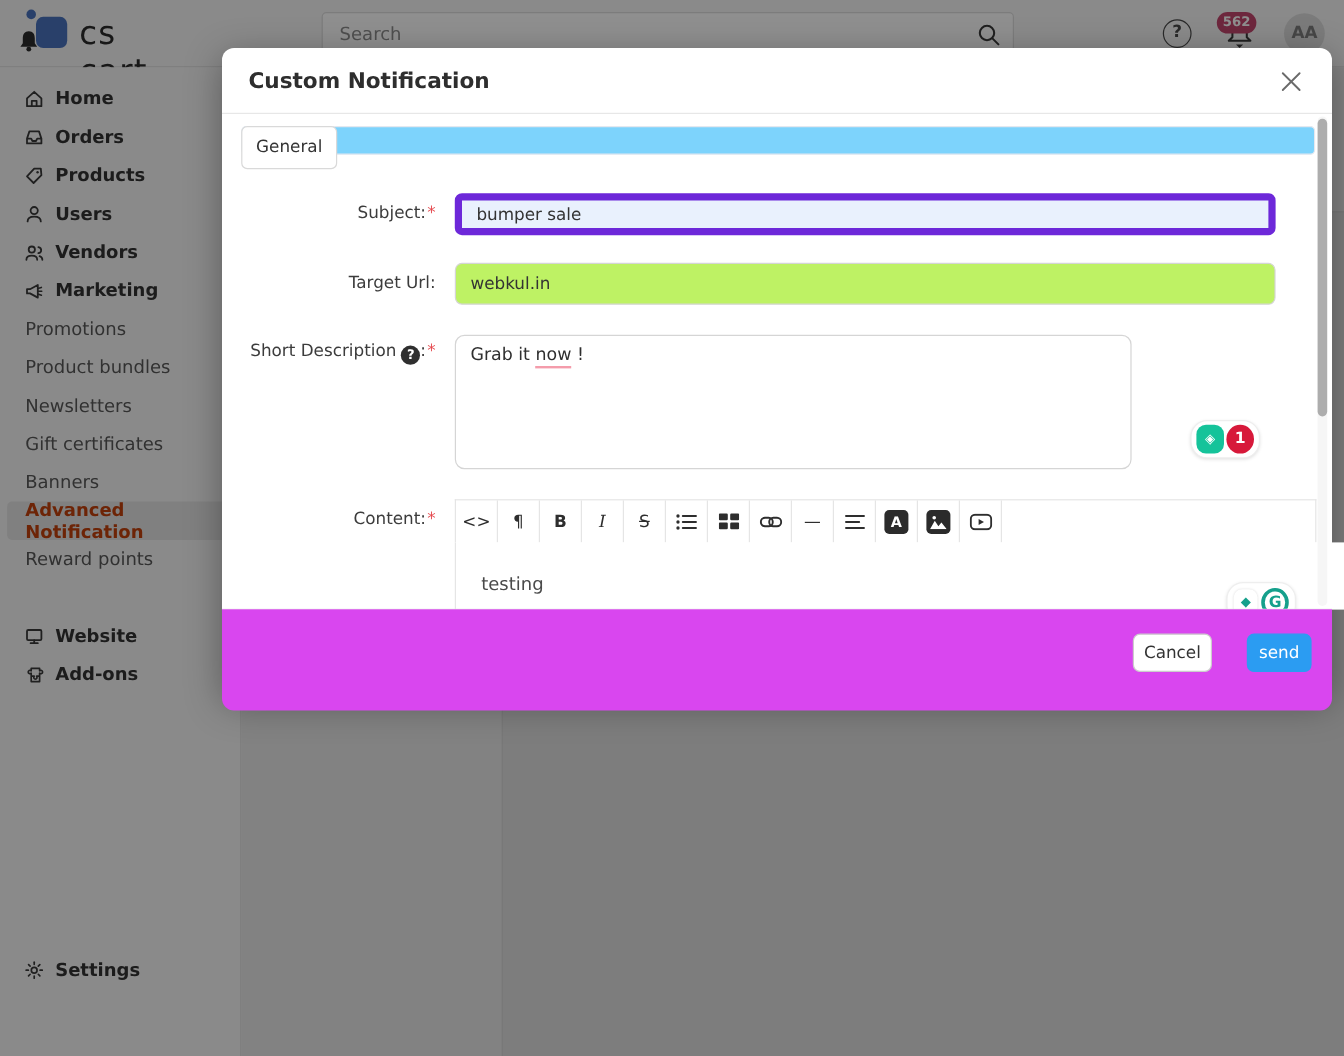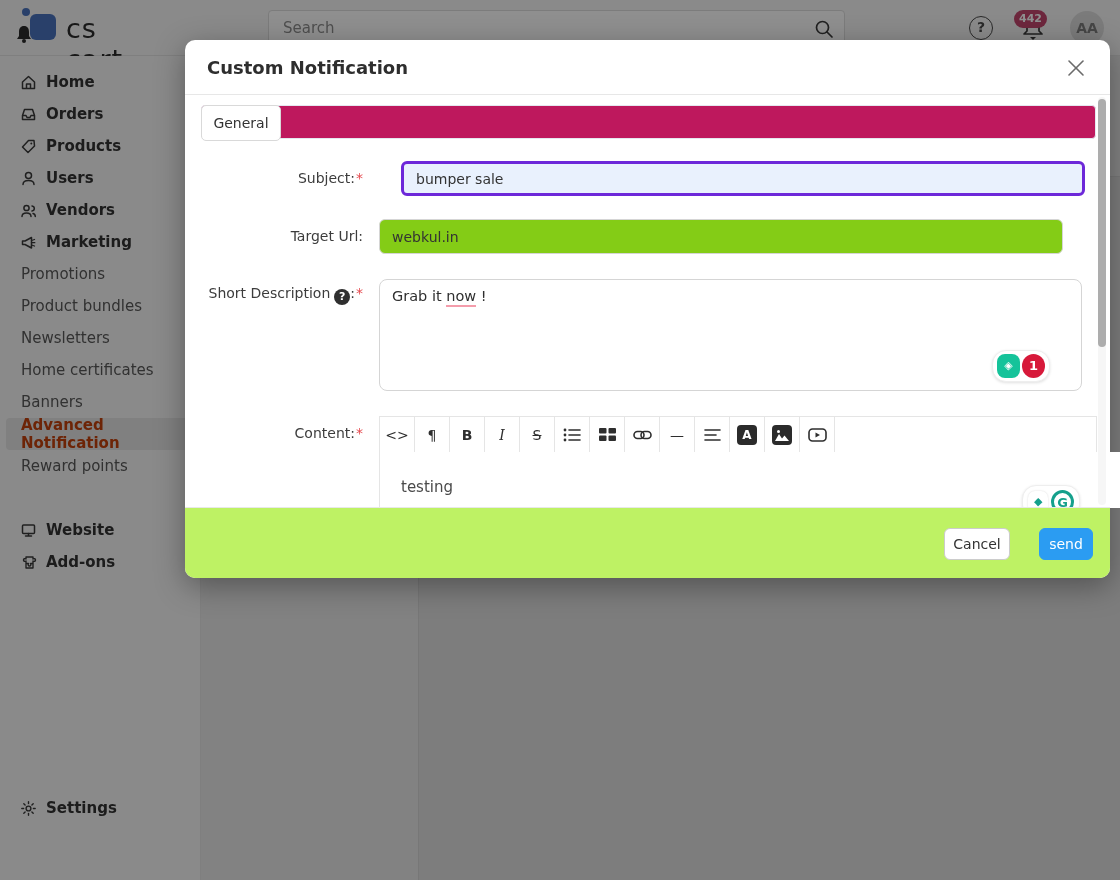--- a/index.html
+++ b/index.html
@@ -39,53 +39,53 @@
 
   
   .overlay { position:absolute; inset:0; background:rgba(0,0,0,0.44); z-index:5; }
 
   
   .modal { position:absolute; left:185px; top:40px; width:925px; height:538px; background:#fff; border-radius:10px; box-shadow:0 8px 30px rgba(0,0,0,0.35); z-index:10; }
   .modal-header { position:absolute; left:0; top:0; width:100%; height:55px; border-bottom:1px solid #e7e7e7; }
   .modal-title { position:absolute; left:22px; top:0; line-height:55px; font-size:18px; font-weight:bold; color:#2e2e2e; }
   .modal-close { position:absolute; right:24px; top:18px; width:20px; height:20px; cursor:pointer; }
 
-  .tabstrip { position:absolute; left:16px; top:65px; width:895px; height:34px; background:#be185d; border:1px solid #e4e8ef; border-radius:4px; }
+  .tabstrip { position:absolute; left:16px; top:65px; width:895px; height:24px; background:#7dd3fc; border:1px solid #e4e8ef; border-radius:4px; }
   .tab { position:absolute; left:-1px; top:-1px; width:80px; height:36px; background:#fff; border:1px solid #d9d9d9; border-radius:5px; text-align:center; line-height:34px; font-size:14px; color:#333; cursor:pointer; }
 
   .f-label { position:absolute; width:178px; text-align:right; font-size:14px; color:#3c3c3c; }
   .req { color:#e5484d; margin-left:1px; }
   .help-dot { display:inline-block; width:16px; height:16px; background:#2f2f2f; color:#fff; border-radius:50%; font-size:11px; font-weight:bold; text-align:center; line-height:16px; vertical-align:-2px; margin-left:4px; }
 
   .inp { position:absolute; left:194px; width:684px; height:35px; border-radius:6px; font-size:14px; color:#333; padding:0 12px; font-family:inherit; outline:none; }
-  .inp.subject { background:#e9f1fd; border:3px solid #6d28d9;margin-left:22px; }
-  .inp.plain { background:#84cc16; border:1px solid #d5d5d5; }
-
-  .ta { position:absolute; left:194px; top:239px; width:703px; height:112px; background:#fff; border:1px solid #d5d5d5; border-radius:8px; padding:8px 12px; font-size:14.5px; color:#2f2f2f; }
+  .inp.subject { background:#e9f1fd; border:6px solid #6d28d9; }
+  .inp.plain { background:#bef264; border:1px solid #d5d5d5; }
+
+  .ta { position:absolute; left:194px; top:239px; width:564px; height:112px; background:#fff; border:1px solid #d5d5d5; border-radius:8px; padding:8px 12px; font-size:14.5px; color:#2f2f2f; }
   .underline-red { border-bottom:2px solid #f49cab; padding-bottom:1px; }
 
   .gpill { position:absolute; background:#fff; border:1px solid #eee; border-radius:14px; box-shadow:0 1px 3px rgba(0,0,0,0.12); display:flex; align-items:center; cursor:pointer; }
   .gpill1 { left:807px; top:310px; width:58px; height:32px; padding:0 4px; }
   .gbulb { width:24px; height:24px; background:#15c39a; border-radius:8px; color:#fff; text-align:center; line-height:24px; font-size:11px; }
   .gcount { width:24px; height:24px; background:#d7193a; border-radius:50%; color:#fff; font-size:13px; font-weight:bold; text-align:center; line-height:24px; margin-left:2px; }
   .gpill2 { left:837px; top:445px; width:58px; height:34px; padding:0 5px; }
   .gdiamond { width:22px; height:22px; background:#fff; border-radius:7px; box-shadow:0 0 2px rgba(0,0,0,0.15); color:#15a08c; text-align:center; line-height:22px; font-size:11px; }
   .gG { width:24px; height:24px; border:3px solid #15a08c; border-radius:50%; color:#15a08c; font-weight:bold; font-size:13px; text-align:center; line-height:19px; margin-left:3px; }
 
   .toolbar { position:absolute; left:194px; top:376px; width:718px; height:36px; display:flex; border-top:1px solid #e5e5e5; border-left:1px solid #e5e5e5; border-right:1px solid #e5e5e5; background:#fff; }
   .tbtn { width:35px; height:100%; border-right:1px solid #e5e5e5; display:flex; align-items:center; justify-content:center; font-size:14px; color:#2e2e2e; cursor:pointer; }
   .tbtn.fill { flex:1; border-right:none; cursor:default; }
   .tbtn .b { font-weight:bold; }
   .tbtn .i { font-style:italic; font-family:"DejaVu Serif","Liberation Serif",serif; }
   .tbtn .s { text-decoration:line-through; }
   .tbtn .darksq { width:20px; height:20px; background:#2b2b2b; border-radius:4px; color:#fff; font-size:12px; font-weight:bold; text-align:center; line-height:20px; }
   .editor-body { position:absolute; left:194px; top:412px; width:742px; height:56px; background:#fff; border-left:1px solid #e5e5e5; border-right:1px solid #e5e5e5; }
   .editor-text { position:absolute; left:21px; top:26px; font-size:15px; color:#4a4a4a; }
 
-  .modal-footer { position:absolute; left:0; top:467px; width:925px; height:71px; background:#bef264; border-top:1px solid #e8e8e8; border-radius:0 0 10px 10px; z-index:3; }
+  .modal-footer { position:absolute; left:0; top:467px; width:925px; height:85px; background:#d946ef; border-top:1px solid #e8e8e8; border-radius:0 0 10px 10px; z-index:3; }
   .btn { position:absolute; top:20px; height:32px; border-radius:6px; font-size:14px; font-family:inherit; cursor:pointer; }
   .btn-cancel { right:100px; width:66px; background:#fff; border:1px solid #ccc; color:#333; }
   .btn-send { right:17px; width:54px; background:#2b9cf2; border:1px solid #2b9cf2; color:#fff; }
 
   .mscroll-track { position:absolute; right:4px; top:57px; width:8px; height:408px; background:#f6f6f6; border-radius:4px; }
   .mscroll-thumb { position:absolute; right:0; top:2px; width:8px; height:248px; background:#adadad; border-radius:4px; cursor:pointer; }
 
   svg { display:block; }
 </style>
 </head>
@@ -117,21 +117,21 @@
     </div>
 
     <div class="help-btn">?</div>
 
     <div class="bell-btn">
       <svg width="30" height="28" viewBox="0 0 30 28">
           <path d="M15 4 C10.5 4 9 7 9 10.5 L9 15 L6 18 L24 18 L21 15 L21 10.5 C21 7 19.5 4 15 4 Z" fill="none" stroke="#3a3a3a" stroke-width="1.7" stroke-linejoin="round"></path>
           <path d="M12 21 L15 24 L18 21 Z" fill="#3a3a3a"></path>
         </svg>
     </div>
-    <div class="bell-badge">442</div>
+    <div class="bell-badge">562</div>
 
     <div class="avatar">AA</div>
   </div>
 
   <div class="sidebar">
     <div class="side-item" style="top:10px">
       <span class="ic">
           <svg width="17" height="17" viewBox="0 0 17 17">
             <path d="M2.5 8 L8.5 2.5 L14.5 8 L14.5 14.5 L2.5 14.5 Z M6.5 14.5 L6.5 10 L10.5 10 L10.5 14.5" fill="none" stroke="#3a3a3a" stroke-width="1.5" stroke-linejoin="round"></path>
           </svg>
@@ -188,21 +188,21 @@
     <div class="side-sub" style="top:234px">
         <span class="lbl">Product bundles</span>
       </div>
     <div class="side-sub" style="top:202px">
         <span class="lbl">Promotions</span>
       </div>
     <div class="side-sub" style="top:266px">
         <span class="lbl">Newsletters</span>
       </div>
     <div class="side-sub" style="top:298px">
-        <span class="lbl">Home certificates</span>
+        <span class="lbl">Gift certificates</span>
       </div>
     <div class="side-sub" style="top:330px">
         <span class="lbl">Banners</span>
       </div>
     <div class="side-sub active" style="top:362px">
         <span class="lbl">Advanced Notification</span>
       </div>
     <div class="side-sub" style="top:394px">
         <span class="lbl">Reward points</span>
       </div>

